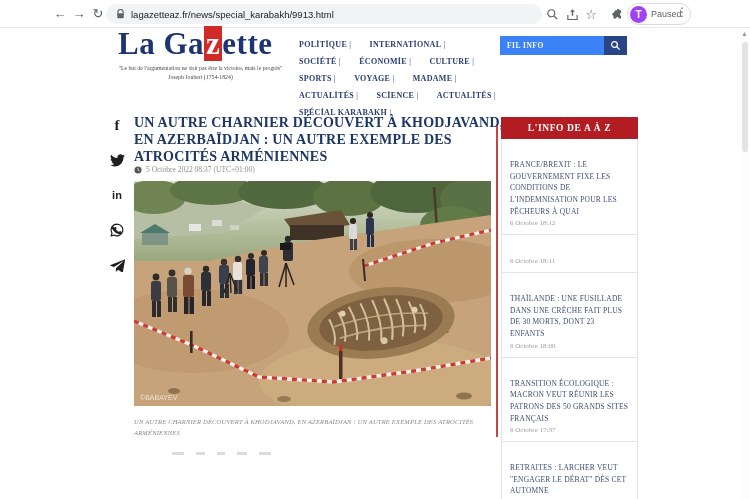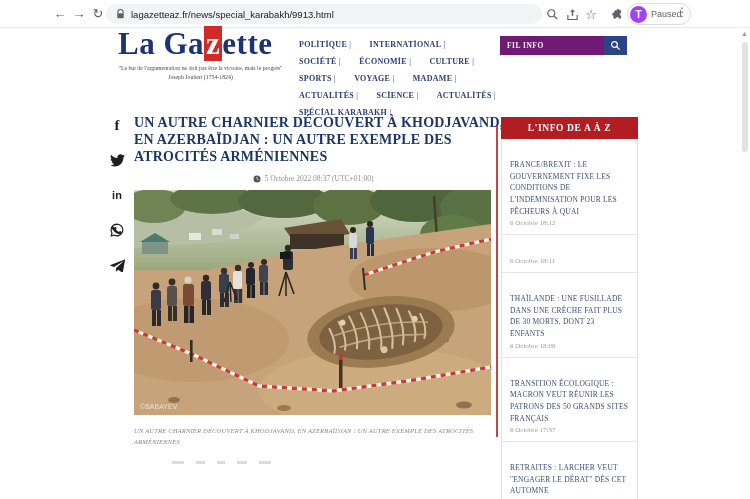--- a/index.html
+++ b/index.html
@@ -39,41 +39,41 @@
   .tagline { margin-top:5px; font-size:5.8px; color:#4a4a4a; text-align:center; line-height:1.5; }
 
   
   .main-nav { position:absolute; left:283px; top:36px; width:218px;
               font-size:8px; font-weight:bold; color:#2b3e73; line-height:17px; letter-spacing:.3px; }
   .main-nav span.item { cursor:pointer; white-space:nowrap;padding-left:16px; }
   .main-nav span.item::after { content:" | "; color:#2b3e73; font-weight:normal; }
 
   
   .filinfo { position:absolute; left:500px; top:36px; width:127px; height:19px;
-             background:#701a75; display:flex; }
+             background:#3b82f6; display:flex; }
   .filinfo input { flex:1; background:transparent; border:none; outline:none;
                    font-family:"Liberation Serif", serif; font-size:7.5px; font-weight:bold;
                    letter-spacing:.5px; color:#fff; padding-left:7px; }
   .filinfo input::placeholder { color:#fff; opacity:.95; }
   .filinfo .search-btn { width:23px; background:#2a4488; border:none; display:flex;
                          align-items:center; justify-content:center; cursor:pointer; }
 
   
   .social-col { position:absolute; left:107px; top:117px; width:20px; display:flex;
                 flex-direction:column; gap:19px; align-items:center; }
   .social-col .s-ic { width:16px; height:16px; color:#1f1f1f; display:flex; align-items:center;
                       justify-content:center; cursor:pointer;
                       font-family:"Liberation Sans", sans-serif; font-weight:bold; font-size:13px; }
 
   
   .article { position:absolute; left:134px; top:114px; width:358px; }
   .headline { font-size:14px; font-weight:bold; color:#1d3765; line-height:1.22;
               letter-spacing:.2px; width:372px; }
-  .date-row { margin-top:9px; display:flex; align-items:center; gap:4px;
-              font-size:7.5px; color:#8f8f8f;justify-content:center; }
+  .date-row { display:flex; align-items:center; gap:4px;
+              font-size:7.5px; color:#8f8f8f; }
   .photo-wrap { margin-top:7px; width:357px; height:225px; position:relative; background:#c6a37a; }
   .caption { margin-top:10px; font-size:6.5px; font-style:italic; color:#8a8a8a;
              line-height:1.7; letter-spacing:.2px; width:360px; }
   .faded-artifacts { margin-top:14px; margin-left:38px; display:flex; gap:12px; }
   .faded-artifacts i { display:block; height:3px; background:#dcdcdc; }
 
   
   .red-rule { position:absolute; left:496px; top:126px; width:2px; height:311px; background:#c64444; }
   .sidebar { position:absolute; left:501px; top:117px; width:137px; }
   .sidebar-title { background:#b11d22; color:#ffffff; text-align:center; font-weight:bold;

